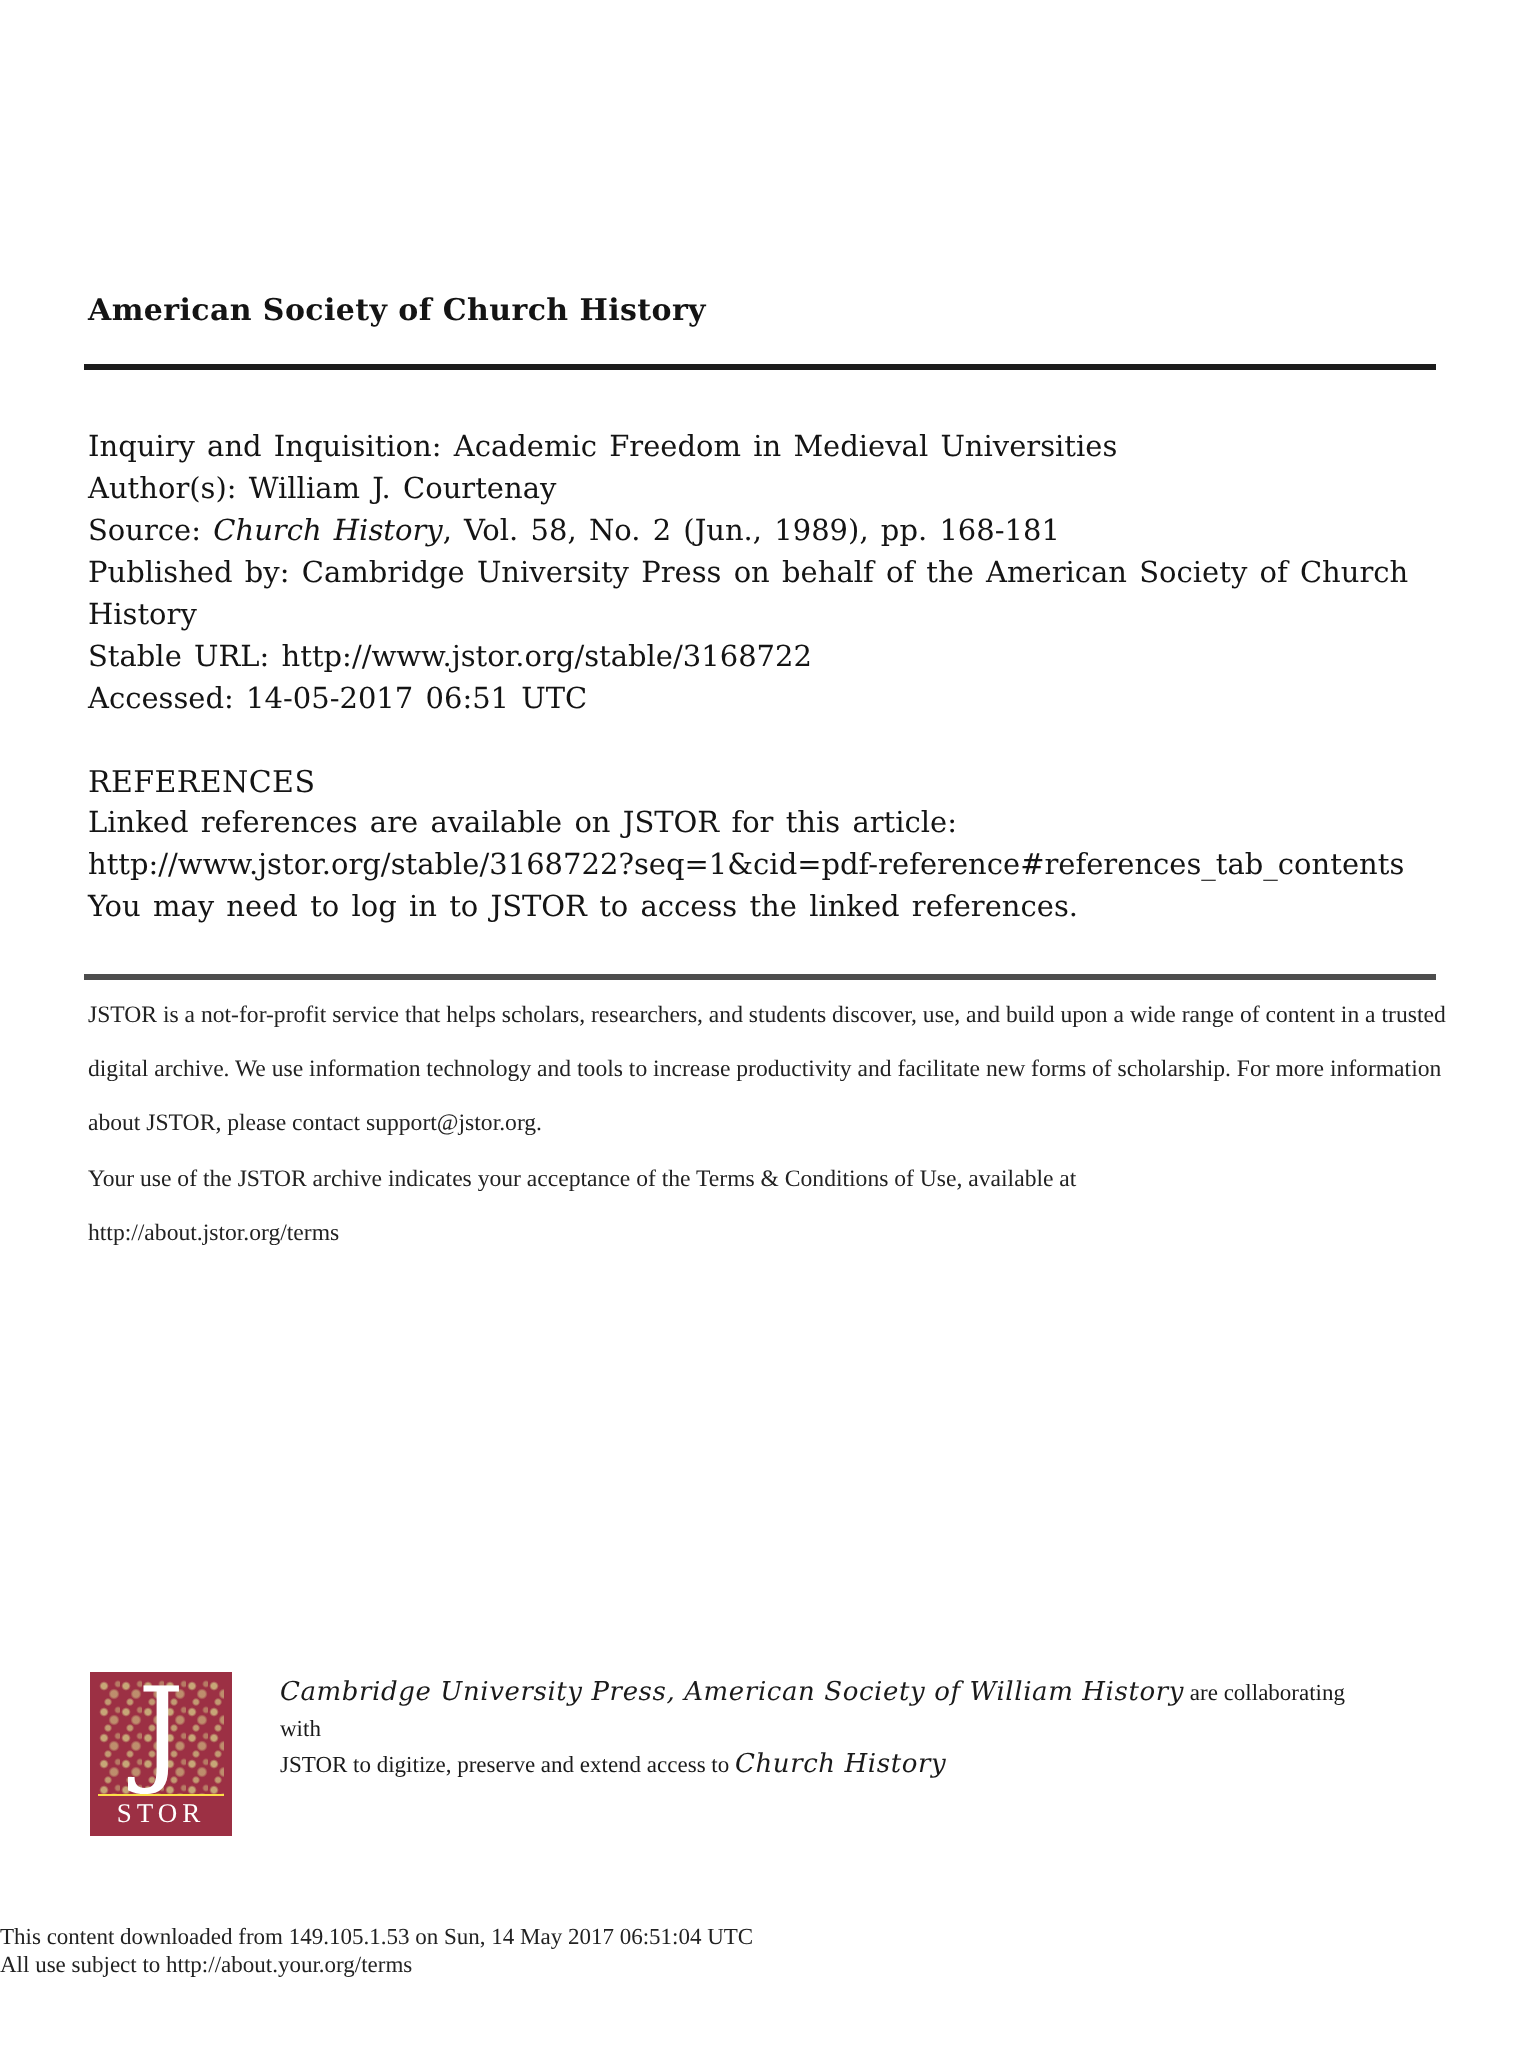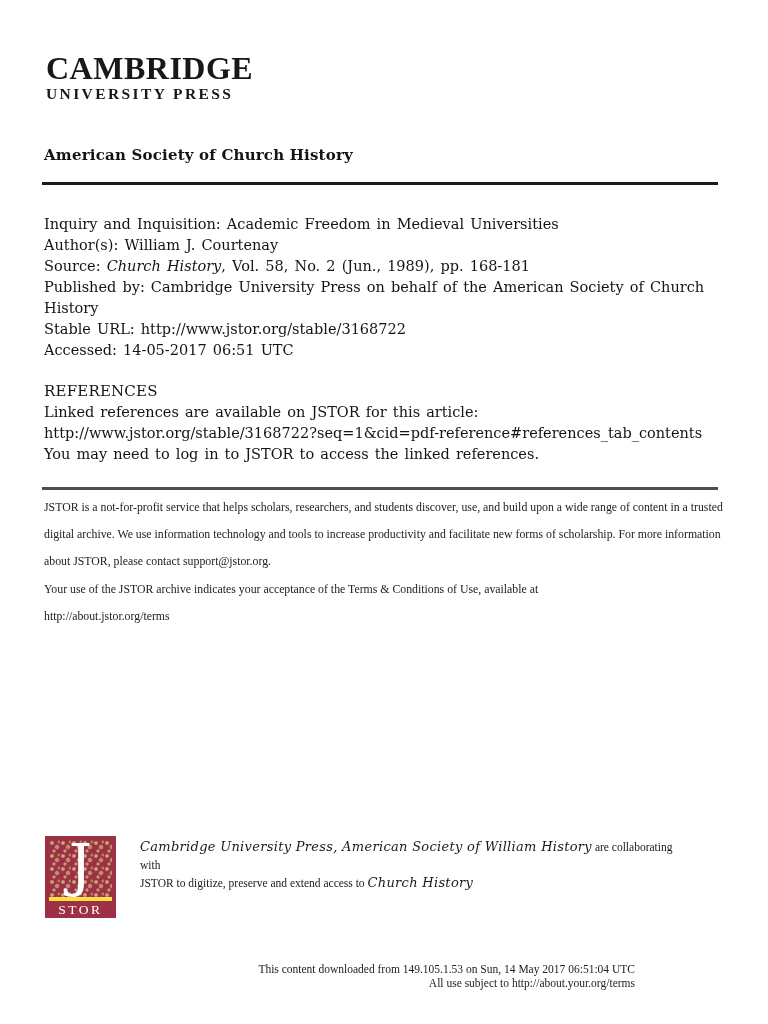--- a/index.html
+++ b/index.html
@@ -89,55 +89,51 @@
   }
   .jstor-j {
     position: absolute; left: 0; right: 0; top: -1px;
     text-align: center;
     font-family: "DejaVu Serif", serif;
     font-size: 58px; line-height: 60px;
     color: #ffffff; font-weight: normal;
   }
   .jstor-stor {
     position: absolute; left: 4px; right: 4px; bottom: 4px; height: 17px;
-    border-top: 4px solid #fde047;
+    border-top: 1px solid #fde047;
     color: #ffffff;
     font-family: "Liberation Serif", serif;
     font-size: 13.5px; line-height: 17px;
     text-align: center; letter-spacing: 2.5px;
   }
 
   
   .collab {
     position: absolute; left: 140px; top: 838px; width: 540px;
     font-family: "Liberation Serif", serif;
     font-size: 11.5px; line-height: 17.5px; color: #1a1a1a;
   }
   .collab .big-italic {
     font-family: "DejaVu Serif", serif;
     font-style: italic; font-size: 13px; letter-spacing: 0.3px;
   }
 
   
   .footer {
     position: absolute; left: 0; top: 962px; width: 635px;
-    text-align: right;
+    text-align: left;
     font-family: "Liberation Serif", serif;
     font-size: 11.5px; line-height: 14px; color: #222;
   }
 </style>
 </head>
 <body>
 
 <div class="page">
 
-  <div class="cup-logo">
-    <div class="cup-line1">CAMBRIDGE</div>
-    <div class="cup-line2">UNIVERSITY PRESS</div>
-  </div>
 
   <div class="society">American Society of Church History</div>
 
   <div class="rule rule-1"></div>
 
   <div class="article-block">
     <div>Inquiry and Inquisition: Academic Freedom in Medieval Universities</div>
     <div>Author(s): William J. Courtenay</div>
     <div><span>Source: </span><span class="italic">Church History</span><span>, Vol. 58, No. 2 (Jun., 1989), pp. 168-181</span></div>
     <div>Published by: Cambridge University Press on behalf of the American Society of Church History</div>

